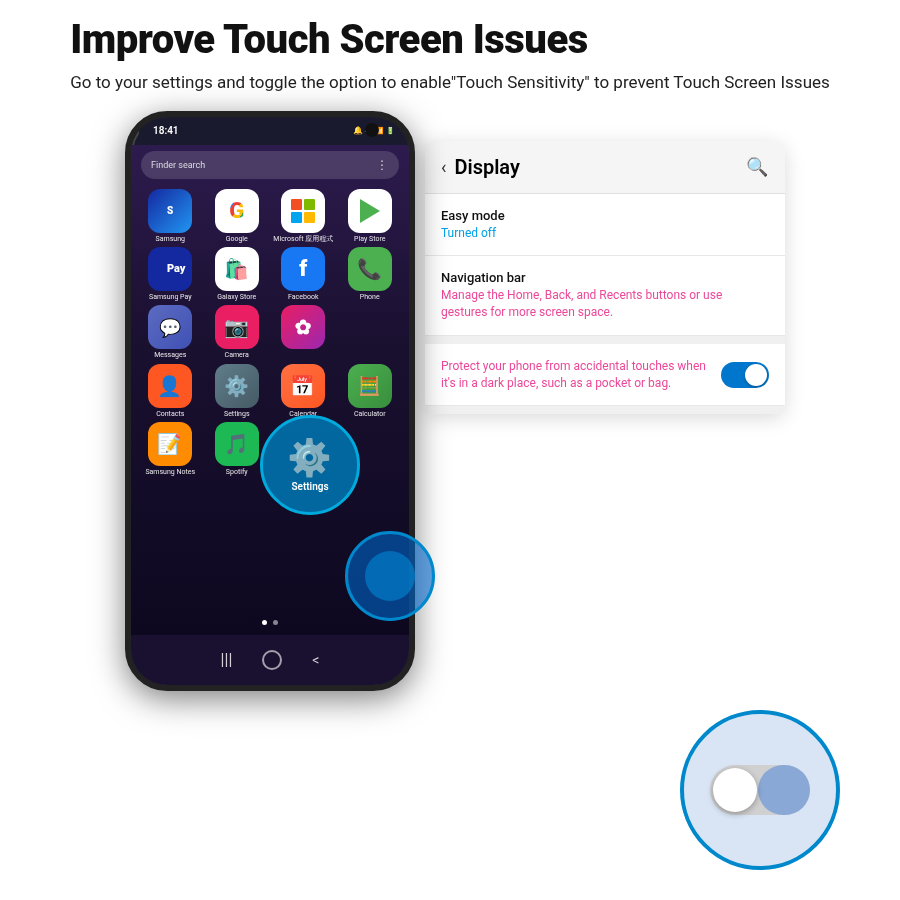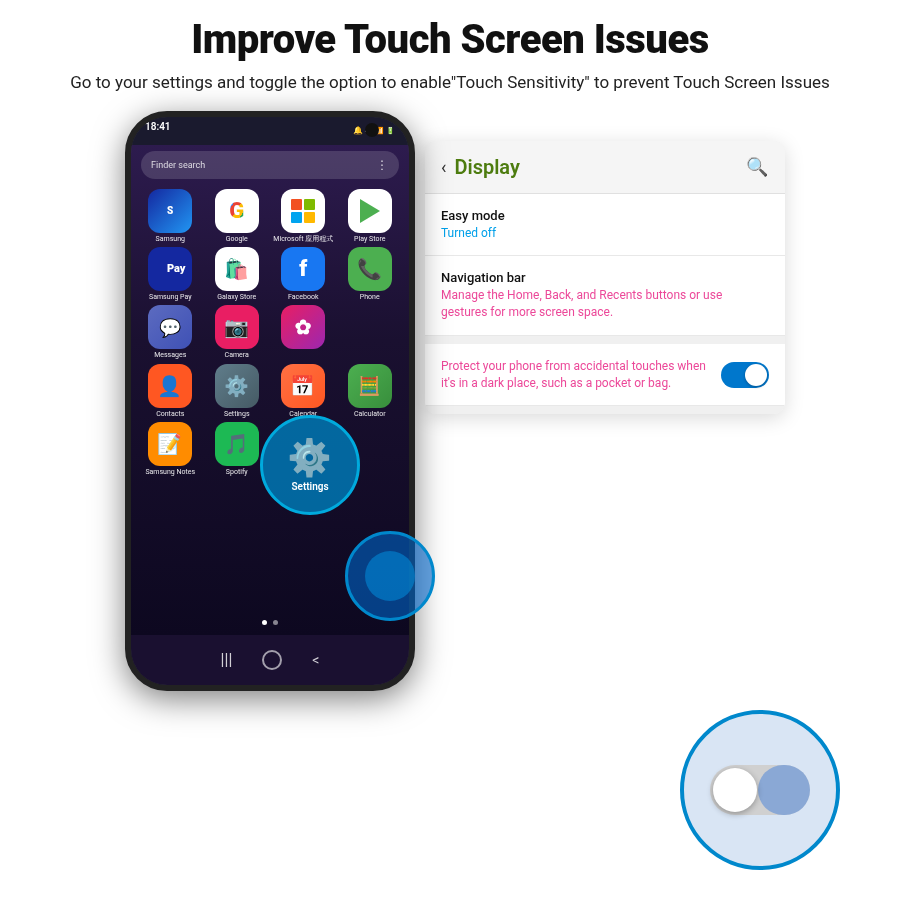--- a/index.html
+++ b/index.html
@@ -14,21 +14,20 @@
     .page-container {
       width: 900px;
       height: 900px;
       background: #fff;
       display: flex;
       flex-direction: column;
       align-items: center;
     }
 
     .header-section {
-      text-align: center;
       padding: 18px 40px 10px;
     }
 
     .main-title {
       font-size: 40px;
       font-weight: 900;
       color: #111;
       line-height: 1.1;
       letter-spacing: -0.5px;
     }
@@ -68,25 +67,26 @@
       position: relative;
       overflow: hidden;
       box-shadow: 0 8px 32px rgba(0,0,0,0.5), inset 0 0 0 2px #444;
       margin: 0 auto;
     }
 
     
     .phone-notch {
       position: absolute;
       top: 0;
-      left: 0;
+      left: 8px;
       right: 0;
       height: 28px;
       background: #1a1a2e;
       display: flex;
+      align-items: center;
       justify-content: space-between;
       padding: 4px 14px;
       z-index: 10;
     }
 
     .status-time {
       font-size: 10px;
       color: #fff;
       font-weight: 600;
     }
@@ -290,21 +290,21 @@
     }
 
     .back-arrow {
       font-size: 18px;
       color: #333;
     }
 
     .settings-title {
       font-size: 20px;
       font-weight: 600;
-      color: #4d7c0f;
+      color: #000000;
     }
 
     .search-icon-settings {
       font-size: 18px;
       color: #333;
     }
 
     .settings-item {
       background: #fff;
       padding: 14px 16px;

